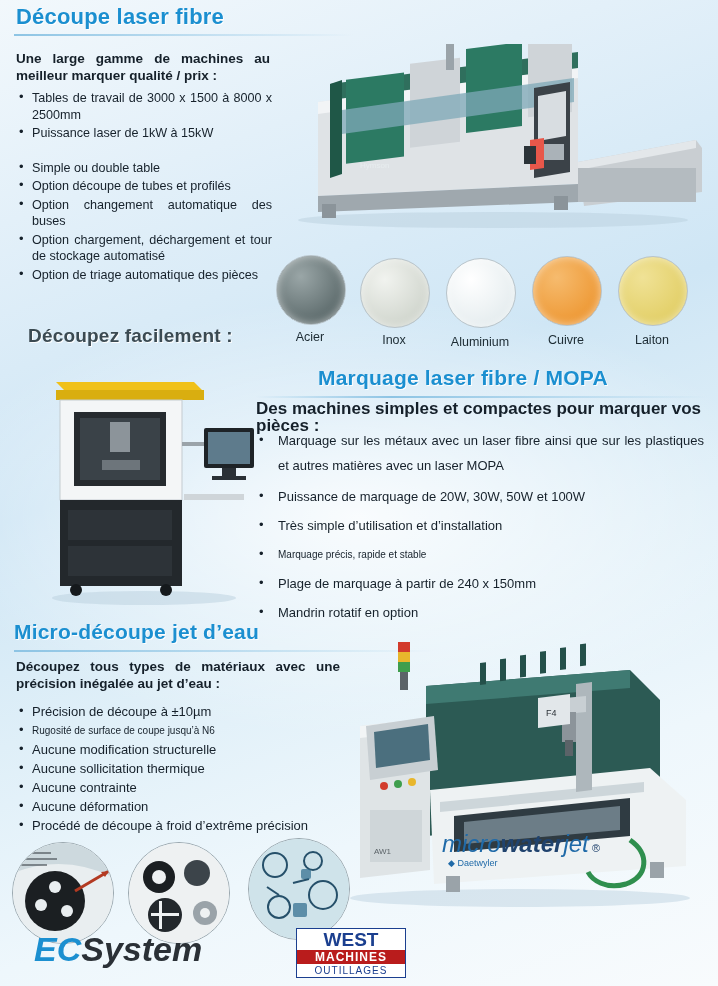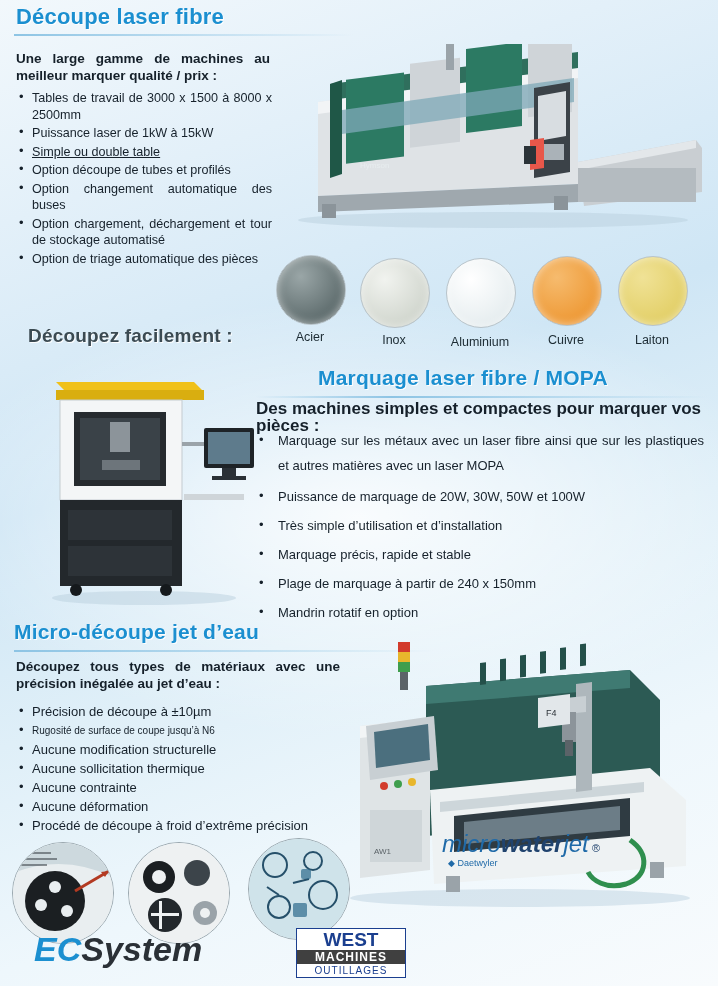--- a/index.html
+++ b/index.html
@@ -138,21 +138,21 @@
 <div id="page">
 
   <div class="sec-title" style="left:16px; top:4px; font-size:22px;">Découpe laser fibre</div>
   <div class="rule" style="left:14px; top:34px; width:340px;"></div>
 
   <div class="lead" style="left:16px; top:50px; width:254px;">Une large gamme de machines au meilleur marquer qualité / prix :</div>
 
   <ul class="bullets" style="left:16px; top:90px; width:256px;">
     <li>Tables de travail de 3000 x 1500 à 8000 x 2500mm</li>
     <li style="margin-top:2px;">Puissance laser de 1kW à 15kW</li>
-    <li style="margin-top:2px;text-decoration:underline;">Simple ou double table</li>
+    <li style="margin-top:18px;">Simple ou double table</li>
     <li style="margin-top:2px;">Option découpe de tubes et profilés</li>
     <li style="margin-top:2px;">Option changement automatique des buses</li>
     <li style="margin-top:2px;">Option chargement, déchargement et tour de stockage automatisé</li>
     <li style="margin-top:2px;">Option de triage automatique des pièces</li>
   </ul>
 
   <div class="mach1">
     <svg width="424" height="186" viewBox="0 0 424 186">
 
       <ellipse cx="215" cy="176" rx="195" ry="8" fill="#b9cfdd" opacity="0.5"></ellipse>
@@ -210,21 +210,21 @@
 
   <div class="sec-title" style="left:318px; top:366px; font-size:21px;">Marquage laser fibre / MOPA</div>
   <div class="rule" style="left:256px; top:396px; width:452px; background:linear-gradient(to right, rgba(141,196,228,0), #8dc4e4 30%, rgba(141,196,228,0));"></div>
 
   <div class="lead" style="left:256px; top:400px; width:450px; font-size:17px; text-align:left;">Des machines simples et compactes pour marquer vos pièces :</div>
 
   <ul class="bullets" style="left:256px; top:428px; width:448px;">
     <li style="padding-left:22px; font-size:13px; line-height:25px;">Marquage sur les métaux avec un laser fibre ainsi que sur les plastiques et autres matières avec un laser MOPA</li>
     <li style="padding-left:22px; font-size:13px; line-height:25px; margin-top:6px;">Puissance de marquage de 20W, 30W, 50W et 100W</li>
     <li style="padding-left:22px; font-size:13px; line-height:25px; margin-top:4px;">Très simple d’utilisation et d’installation</li>
-    <li style="padding-left:22px; font-size:13px; line-height:25px; margin-top:4px;">Marquage précis, rapide et stable</li>
+    <li style="padding-left:22px; font-size:10px; line-height:25px; margin-top:4px;">Marquage précis, rapide et stable</li>
     <li style="padding-left:22px; font-size:13px; line-height:25px; margin-top:4px;">Plage de marquage à partir de 240 x 150mm</li>
     <li style="padding-left:22px; font-size:13px; line-height:25px; margin-top:4px;">Mandrin rotatif en option</li>
   </ul>
 
   <div class="mach2">
     <svg width="216" height="230" viewBox="0 0 216 230">
       <ellipse cx="100" cy="222" rx="92" ry="7" fill="#b9cfdd" opacity="0.5"></ellipse>
 
       <polygon points="12,6 150,6 160,16 22,16" fill="#f0c11a"></polygon>
       <rect x="12" y="14" width="148" height="10" fill="#d9ae10"></rect>
@@ -378,17 +378,17 @@
       </g>
     </svg>
   </div>
 
   <div style="position:absolute; left:34px; top:930px;">
     <span style="font-size:34px; font-weight:bold; color:#1b8fd0; font-style:italic;">EC</span><span style="font-size:34px; font-weight:bold; color:#2a3036; font-style:italic;">System</span>
   </div>
 
   <div class="brandbox" style="left:296px; top:928px; width:108px; height:48px;">
     <div style="text-align:center; font-size:19px; font-weight:bold; color:#1b3f8f; line-height:20px; margin-top:1px;">WEST</div>
-    <div style="background:#404040; color:#ffffff; text-align:center; font-size:12px; font-weight:bold; letter-spacing:1px; line-height:14px;">MACHINES</div>
+    <div style="background:#b91c1c; color:#ffffff; text-align:center; font-size:12px; font-weight:bold; letter-spacing:1px; line-height:14px;">MACHINES</div>
     <div style="text-align:center; font-size:10px; color:#1b3f8f; letter-spacing:1px; line-height:13px;">OUTILLAGES</div>
   </div>
 
 </div>
 
 </body></html>

